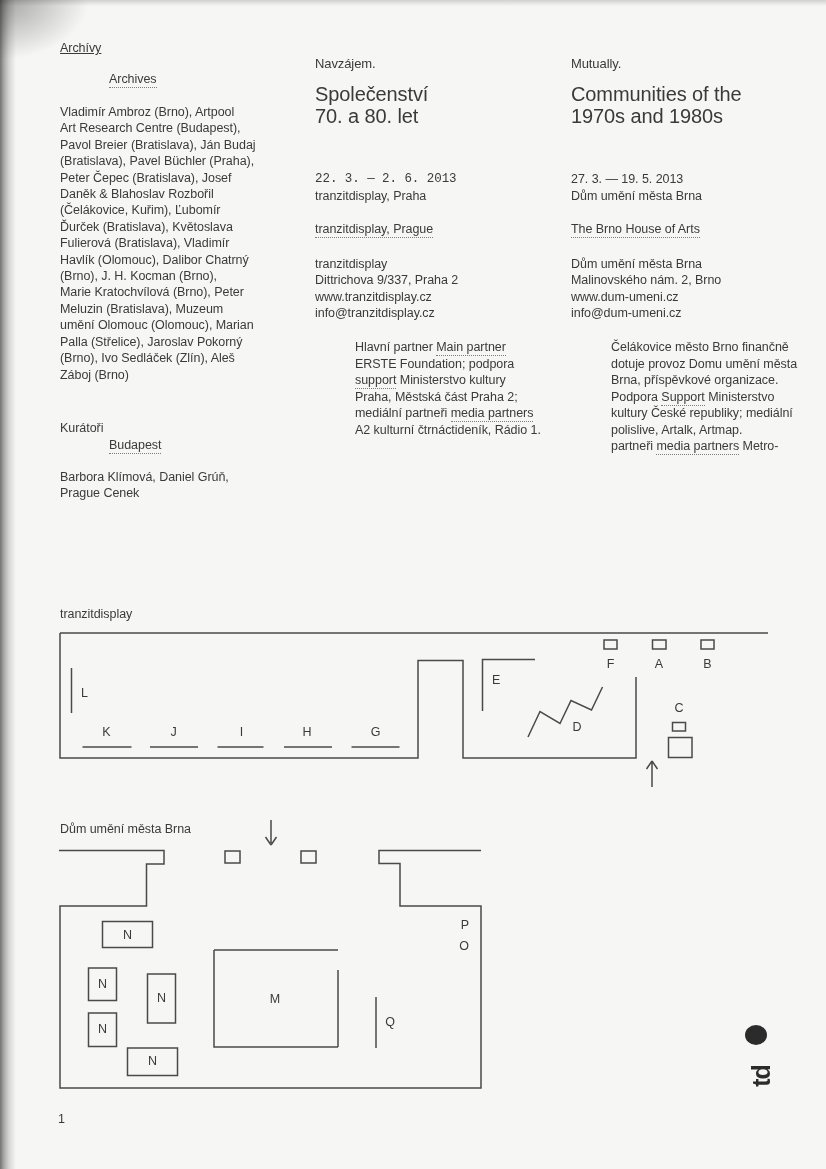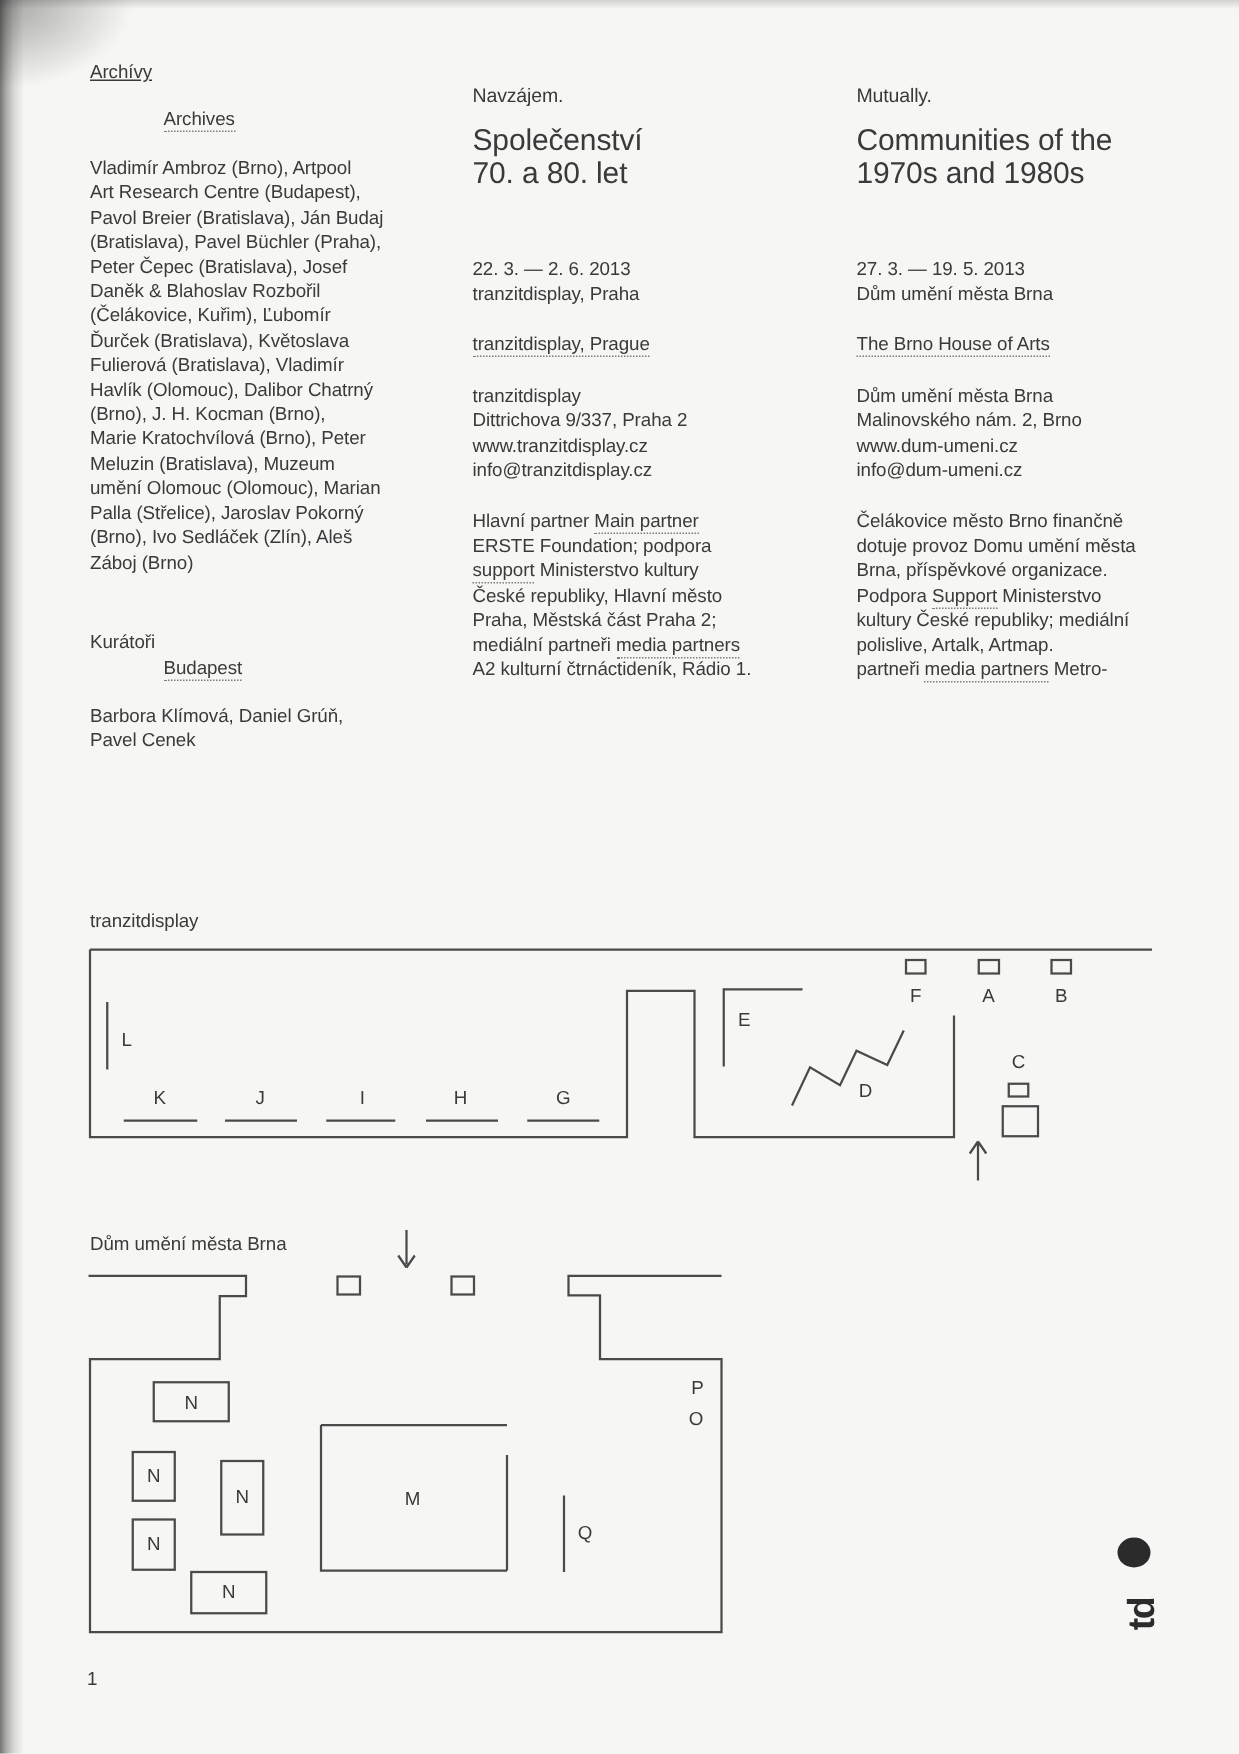--- a/index.html
+++ b/index.html
@@ -4,21 +4,21 @@
 <style>
   html,body{margin:0;padding:0;}
   body{
     width:826px;height:1169px;position:relative;overflow:hidden;
     background:#f6f6f4;color:#3a3a3a;
     font-family:"Liberation Sans","DejaVu Sans",sans-serif;
     font-size:12.5px;line-height:16.4px;letter-spacing:-0.05px;
   }
   .abs{position:absolute;}
   .lines{white-space:pre-line;}
-  .pline{white-space:pre-wrap;height:16.5px;}
+  .pline{white-space:pre-wrap;height:16.5px;margin-left:40px;}
   .du{border-bottom:1px dotted #7d7d7d;padding-bottom:1px;text-align:center;}
   .h1{font-size:13px;line-height:22px;letter-spacing:-0.1px;}
   .h1sub{font-size:20px;line-height:21.5px;letter-spacing:-0.1px;}
   .col{width:250px;}
   svg{display:block;}
   svg line,svg path,svg rect,svg polyline{stroke:#4a4a4a;stroke-width:1.5;fill:none;}
   svg text{font-family:"Liberation Sans","DejaVu Sans",sans-serif;font-size:12.5px;fill:#3a3a3a;stroke:none;}
   .edge-left{left:0;top:0;width:18px;height:1169px;
     background:linear-gradient(to right,rgba(35,35,35,.62) 0,rgba(55,55,55,.40) 4px,rgba(70,70,70,.18) 9px,rgba(90,90,90,0) 16px);}
   .edge-top{left:0;top:0;width:826px;height:6px;
@@ -56,38 +56,37 @@
 Marie Kratochvílová (Brno), Peter
 Meluzin (Bratislava), Muzeum
 umění Olomouc (Olomouc), Marian
 Palla (Střelice), Jaroslav Pokorný
 (Brno), Ivo Sedláček (Zlín), Aleš
 Záboj (Brno)</div>
 
 <div class="abs" style="left:60px;top:420px;">Kurátoři</div>
 <div class="abs" style="left:109px;top:437px;"><span class="du">Budapest</span></div>
 <div class="abs lines col" style="left:60px;top:469px;">Barbora Klímová, Daniel Grúň,
-Pavel Cenek</div>
+Prague Cenek</div>
 
 <div class="abs h1" style="left:315px;top:53px;">Navzájem.</div>
 <div class="abs h1sub lines col" style="left:315px;top:84px;">Společenství
 70. a 80. let</div>
-<div class="abs" style="left:315px;top:171px;">22. 3. — 2. 6. 2013</div>
+<div class="abs" style="left:315px;top:171px;font-family:Liberation Mono, monospace;">22. 3. — 2. 6. 2013</div>
 <div class="abs" style="left:315px;top:188px;">tranzitdisplay, Praha</div>
 <div class="abs" style="left:315px;top:221px;"><span class="du">tranzitdisplay, Prague</span></div>
 <div class="abs lines col" style="left:315px;top:256px;">tranzitdisplay
 Dittrichova 9/337, Praha 2
 www.tranzitdisplay.cz
 info@tranzitdisplay.cz</div>
 
 <div class="abs col" style="left:315px;top:339px;">
   <div class="pline"><span>Hlavní partner </span><span class="du">Main partner</span><span></span></div>
   <div class="pline"><span>ERSTE Foundation; podpora</span><span class="du"></span><span></span></div>
   <div class="pline"><span></span><span class="du">support</span><span> Ministerstvo kultury</span></div>
-  <div class="pline"><span>České republiky, Hlavní město</span><span class="du"></span><span></span></div>
   <div class="pline"><span>Praha, Městská část Praha 2;</span><span class="du"></span><span></span></div>
   <div class="pline"><span>mediální partneři </span><span class="du">media partners</span><span></span></div>
   <div class="pline"><span>A2 kulturní čtrnáctideník, Rádio 1.</span><span class="du"></span><span></span></div>
 </div>
 
 <div class="abs h1" style="left:571px;top:53px;">Mutually.</div>
 <div class="abs h1sub lines col" style="left:571px;top:84px;">Communities of the
 1970s and 1980s</div>
 <div class="abs" style="left:571px;top:171px;">27. 3. — 19. 5. 2013</div>
 <div class="abs" style="left:571px;top:188px;">Dům umění města Brna</div>

